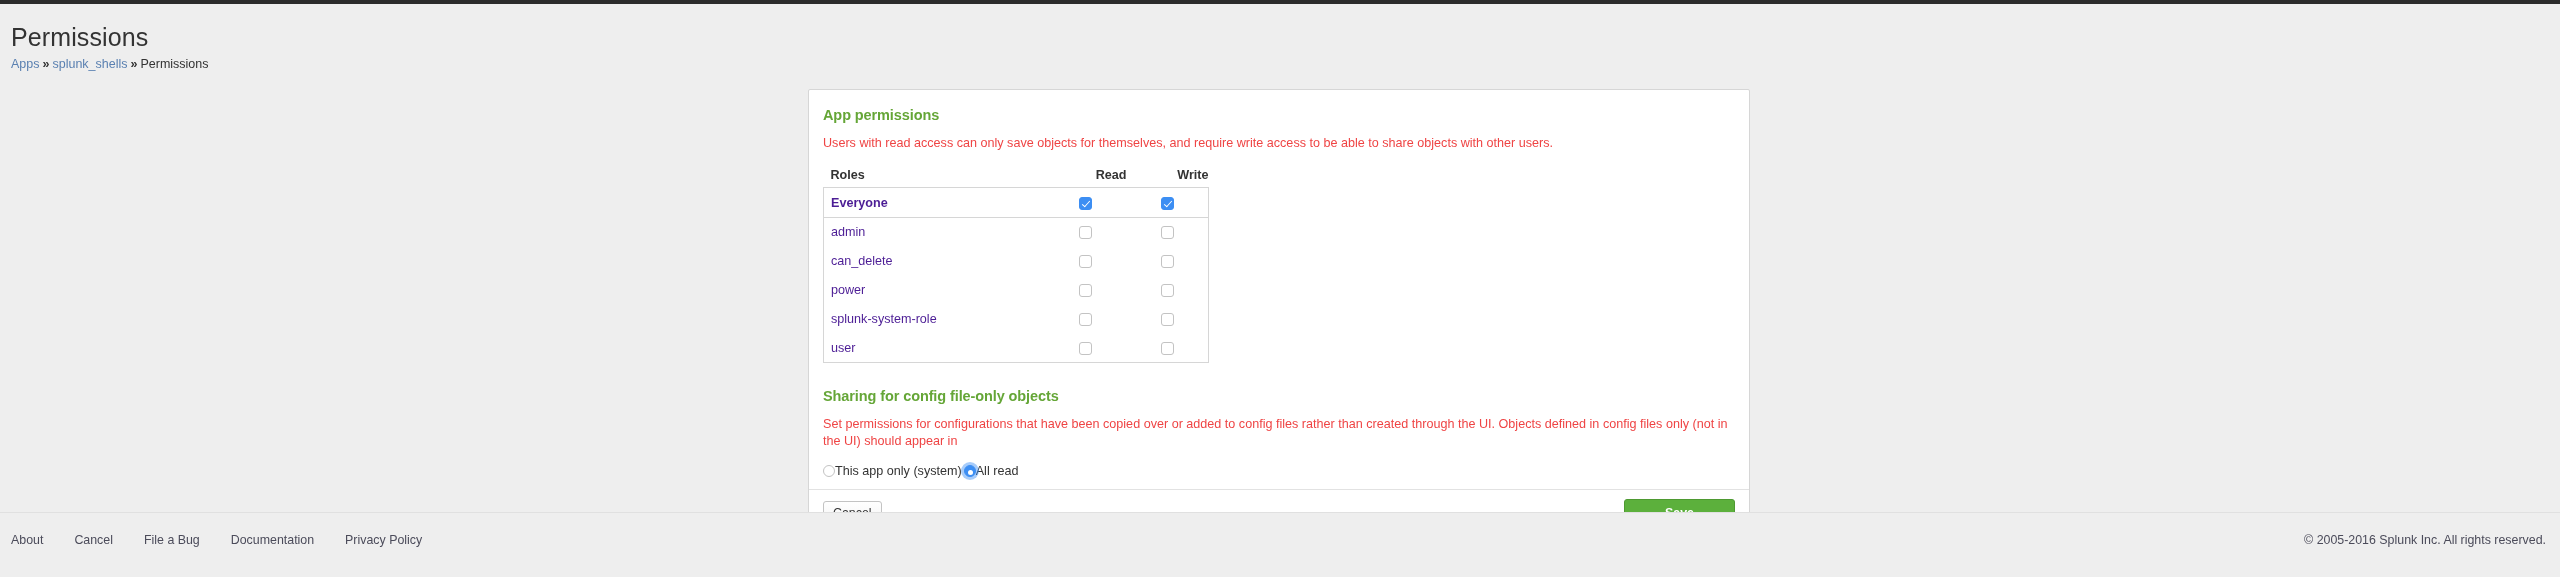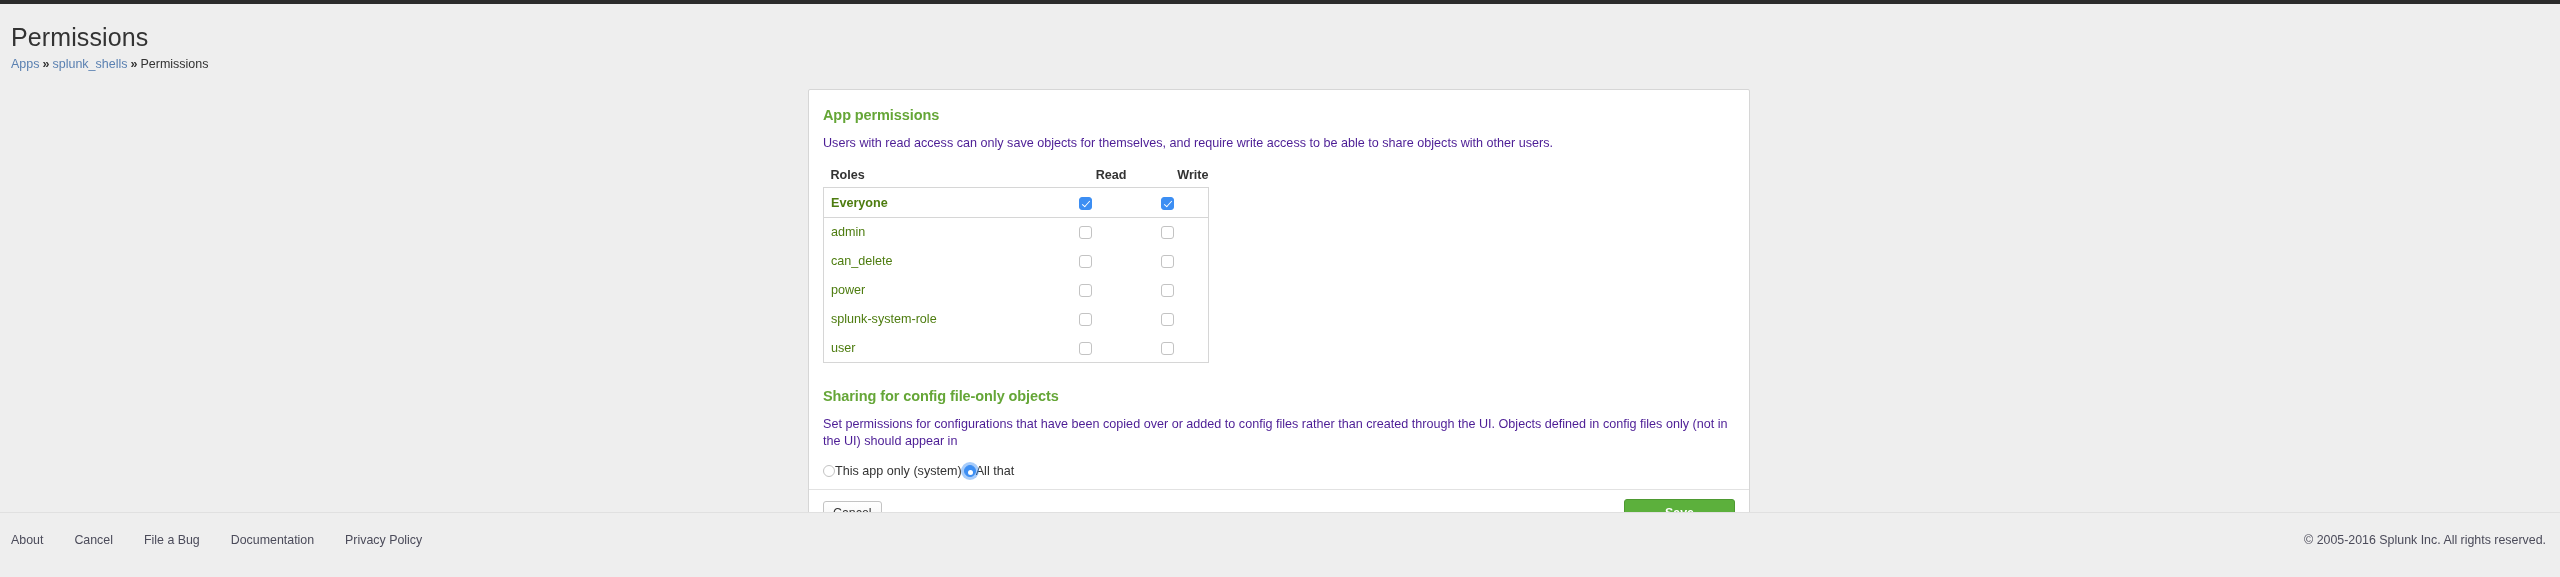--- a/index.html
+++ b/index.html
@@ -55,21 +55,21 @@
     font-size: 14.5px;
     font-weight: bold;
     color: #65a637;
     line-height: 18px;
     letter-spacing: -0.1px;
   }
   .section-desc {
     margin: 11px 0 0 0;
     font-size: 12.6px;
     line-height: 17px;
-    color: #4c1d95;
+    color: #ef4444;
   }
 
   
   .perm-table {
     margin-top: 16px;
     border-collapse: collapse;
     width: 385px;
     table-layout: fixed;
   }
   .perm-table th {
@@ -87,21 +87,21 @@
   .perm-table th.col-role { width: 221px; }
 
   .perm-table tbody {
     border: 1px solid #d6d6d6;
   }
   .perm-table tbody tr td {
     padding: 0;
     height: 29px;
     vertical-align: middle;
     font-size: 12.6px;
-    color: #4d7c0f;
+    color: #4c1d95;
     background: #ffffff;
   }
   .perm-table tbody tr td.role-name { padding-left: 7px; }
   .perm-table tbody tr.everyone td {
     font-weight: bold;
     border-bottom: 1px solid #d6d6d6;
     height: 30px;
   }
   .perm-table td.cell-check { text-align: center; }
 
@@ -288,21 +288,21 @@
               <td class="role-name">user</td>
               <td class="cell-check"><span class="cb"></span></td>
               <td class="cell-check"><span class="cb"></span></td>
             </tr>
           </tbody>
       </table>
 
       <div class="sharing-block">
         <h2 class="section-title">Sharing for config file-only objects</h2>
         <p class="section-desc">Set permissions for configurations that have been copied over or added to config files rather than created through the UI. Objects defined in config files only (not in the UI) should appear in</p>
-        <div class="radio-row" id="sharing-radios"><span class="radio-item"><span class="rb"></span><span class="radio-label">This app only (system)</span></span><span class="radio-item"><span class="rb selected"></span><span class="radio-label">All that</span></span></div>
+        <div class="radio-row" id="sharing-radios"><span class="radio-item"><span class="rb"></span><span class="radio-label">This app only (system)</span></span><span class="radio-item"><span class="rb selected"></span><span class="radio-label">All read</span></span></div>
       </div>
 
     </div>
 
     <div class="panel-footer">
       <span class="btn btn-cancel">Cancel</span>
       <span class="btn btn-save">Save</span>
     </div>
   </div>
 

